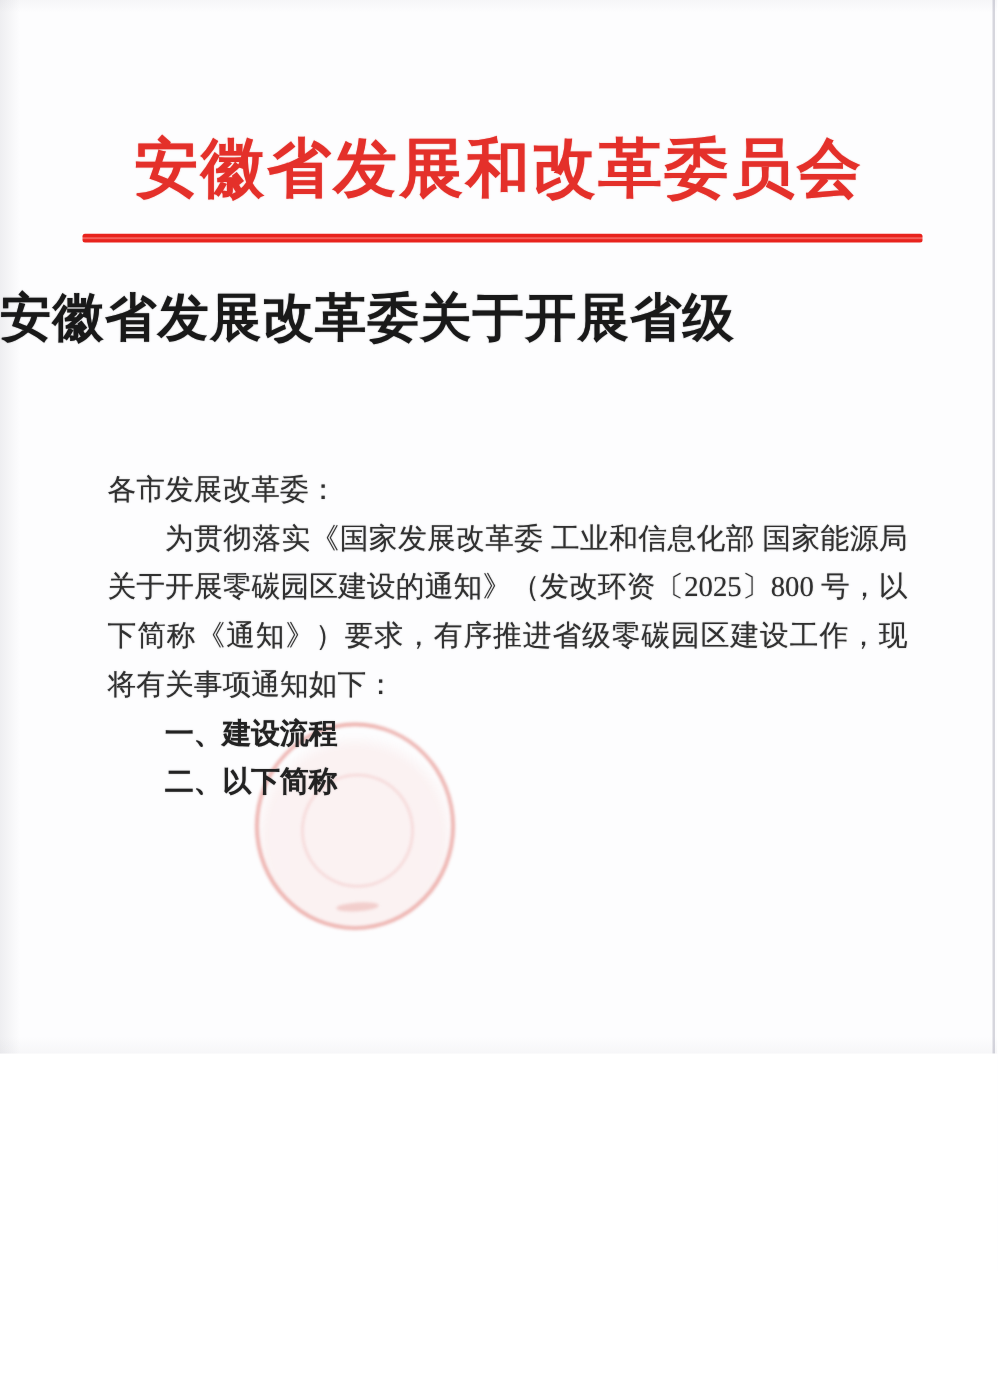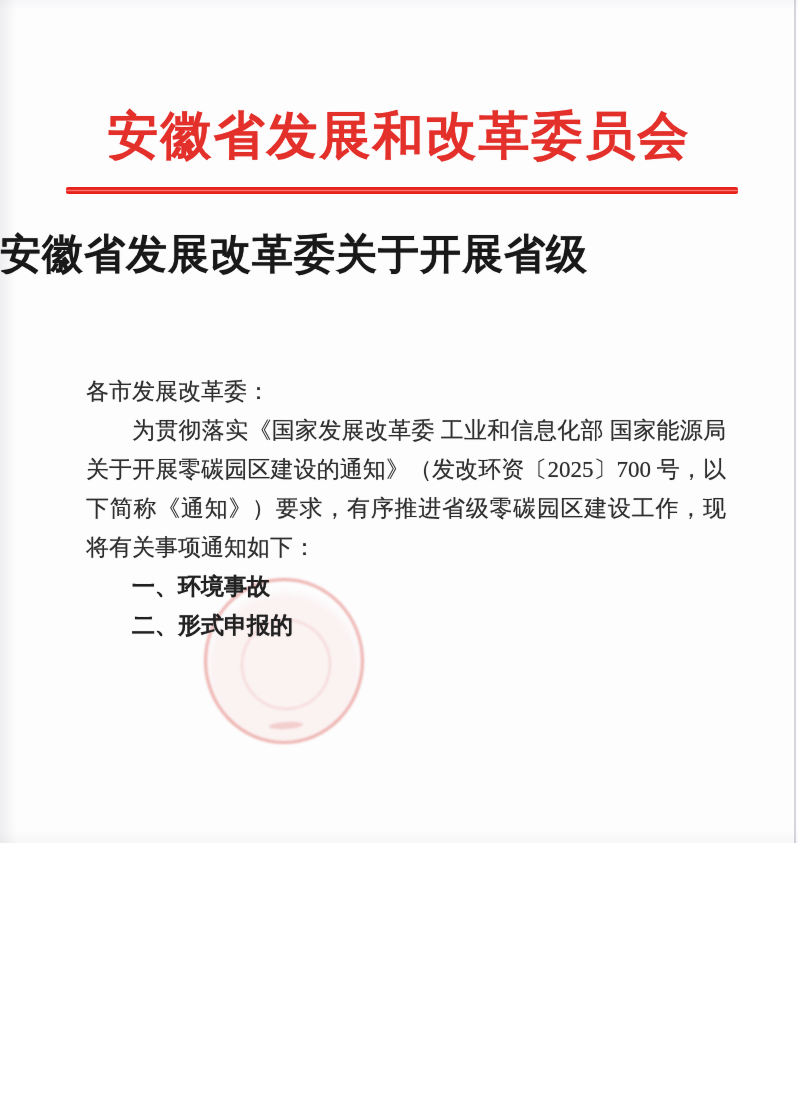--- a/index.html
+++ b/index.html
@@ -143,22 +143,22 @@
   <div class="rule rule-top"></div>
 
   <div class="doc-title">
     <div>安徽省发展改革委关于开展省级</div>
   </div>
 
   <div class="seal"></div>
 
   <div class="doc-body">
     <p class="salutation">各市发展改革委：</p>
-    <p class="para">为贯彻落实《国家发展改革委 工业和信息化部 国家能源局关于开展零碳园区建设的通知》（发改环资〔2025〕700 号，以下简称《通知》）要求，有序推进省级零碳园区建设工作，现将有关事项通知如下：</p>
-    <p class="heading">一、环境事故</p>
-    <p class="heading">二、形式申报的</p>
+    <p class="para">为贯彻落实《国家发展改革委 工业和信息化部 国家能源局关于开展零碳园区建设的通知》（发改环资〔2025〕800 号，以下简称《通知》）要求，有序推进省级零碳园区建设工作，现将有关事项通知如下：</p>
+    <p class="heading">一、建设流程</p>
+    <p class="heading">二、以下简称</p>
   </div>
 
   <div class="rule rule-bottom"></div>
 
   <div class="page-edge-right"></div>
 
 </div>
 
 </body></html>

